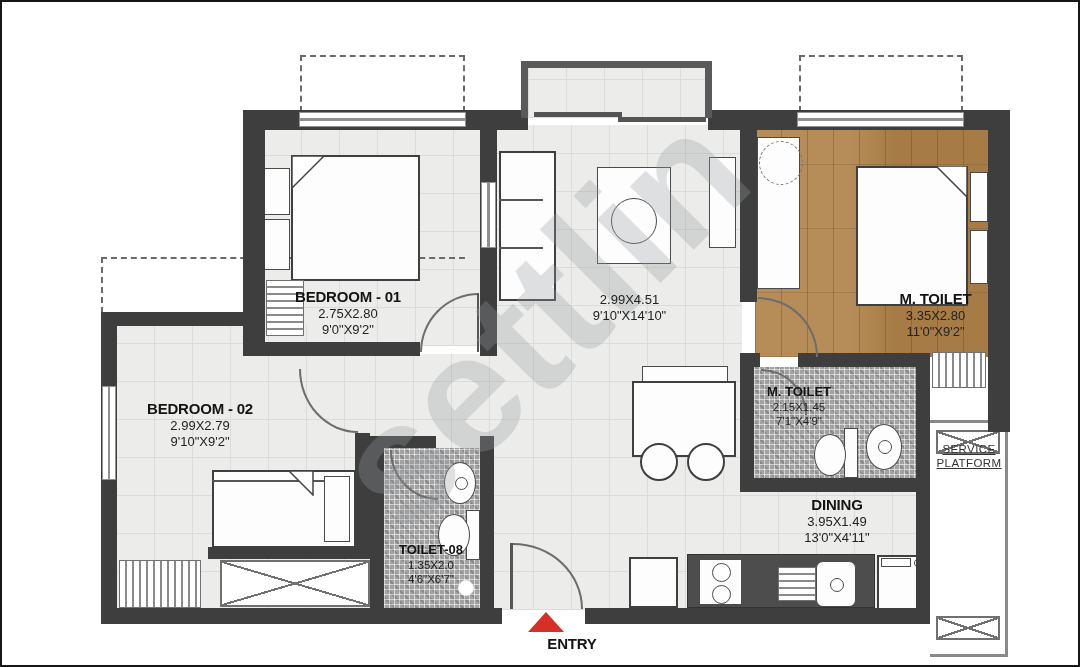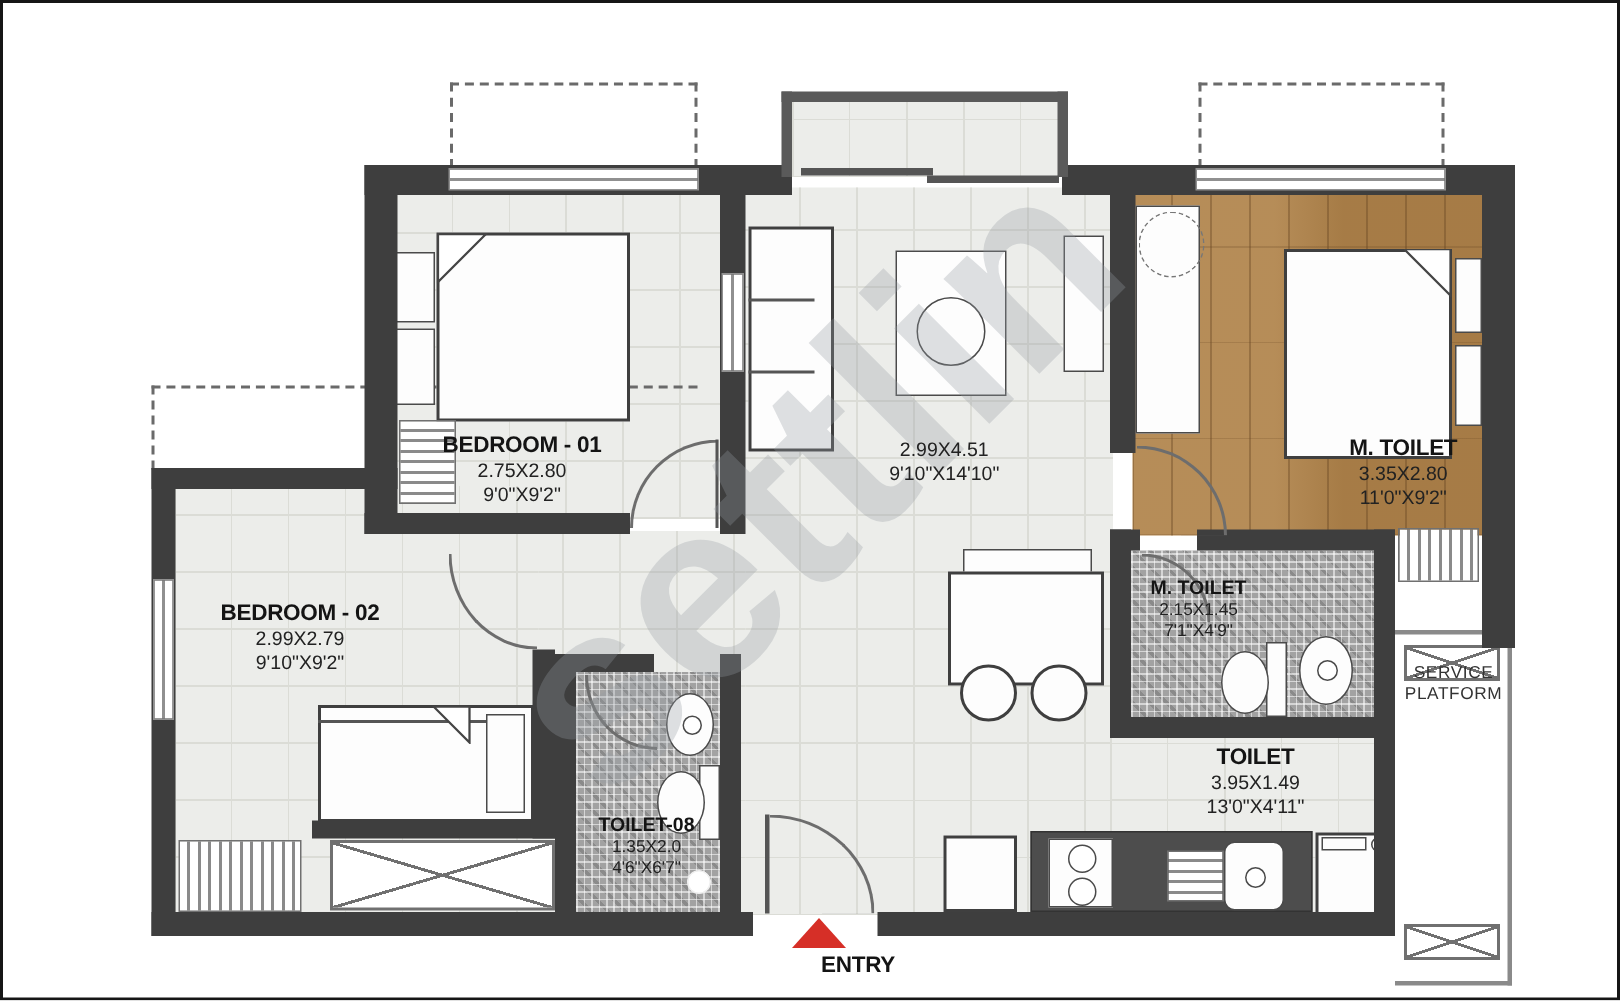--- a/index.html
+++ b/index.html
@@ -39,21 +39,21 @@
   .str-h{position:absolute;z-index:3;box-sizing:border-box;border:1.5px solid #707070;
     background:repeating-linear-gradient(to bottom,#fff 0 5px,#8a8a8a 5px 7px);}
   .str-v{position:absolute;z-index:3;box-sizing:border-box;border:1.5px solid #707070;
     background:repeating-linear-gradient(to right,#fff 0 5px,#8a8a8a 5px 7px);}
   .splat{position:absolute;z-index:2;background:#8a8a8a;}
   .label{position:absolute;z-index:7;text-align:center;color:#141414;line-height:1.22;}
   .rname{font-weight:700;font-size:15px;letter-spacing:-.2px;}
   .rname-sm{font-weight:700;font-size:13px;}
   .rdim{font-size:13px;color:#222;}
   .rdim-sm{font-size:11.5px;color:#222;}
-  .svcname{font-weight:400;font-size:11.5px;color:#333;letter-spacing:.4px;}
+  .svcname{font-weight:400;font-size:11.5px;color:#333;letter-spacing:.4px;text-decoration:underline;}
   .watermark{position:absolute;z-index:6;left:120px;top:40px;width:840px;height:560px;
     display:flex;align-items:center;justify-content:center;transform:rotate(-45deg);
     font-weight:700;font-size:170px;color:rgba(148,156,163,.30);pointer-events:none;}
   .entry-tri{position:absolute;z-index:7;width:0;height:0;
     border-left:18px solid transparent;border-right:18px solid transparent;}
   .frame{position:absolute;inset:0;border:2px solid #161616;z-index:10;pointer-events:none;}
 </style>
 </head>
 <body>
 
@@ -214,21 +214,21 @@
     <div class="rdim-sm">7'1"X4'9"</div>
   </div>
 
   <div class="label" style="left:378px;top:542px;width:106px;">
     <div class="rname-sm">TOILET-08</div>
     <div class="rdim-sm">1.35X2.0</div>
     <div class="rdim-sm">4'6"X6'7"</div>
   </div>
 
   <div class="label" style="left:752px;top:496px;width:170px;">
-    <div class="rname">TOILET</div>
+    <div class="rname">DINING</div>
     <div class="rdim">3.95X1.49</div>
     <div class="rdim">13'0"X4'11"</div>
   </div>
 
   <div class="label" style="left:936px;top:442px;width:66px;">
     <div class="svcname">SERVICE</div>
     <div class="svcname">PLATFORM</div>
   </div>
 
   <div class="entry-tri" style="left:528px;top:612px;border-bottom:20px solid #d62f27;"></div>

